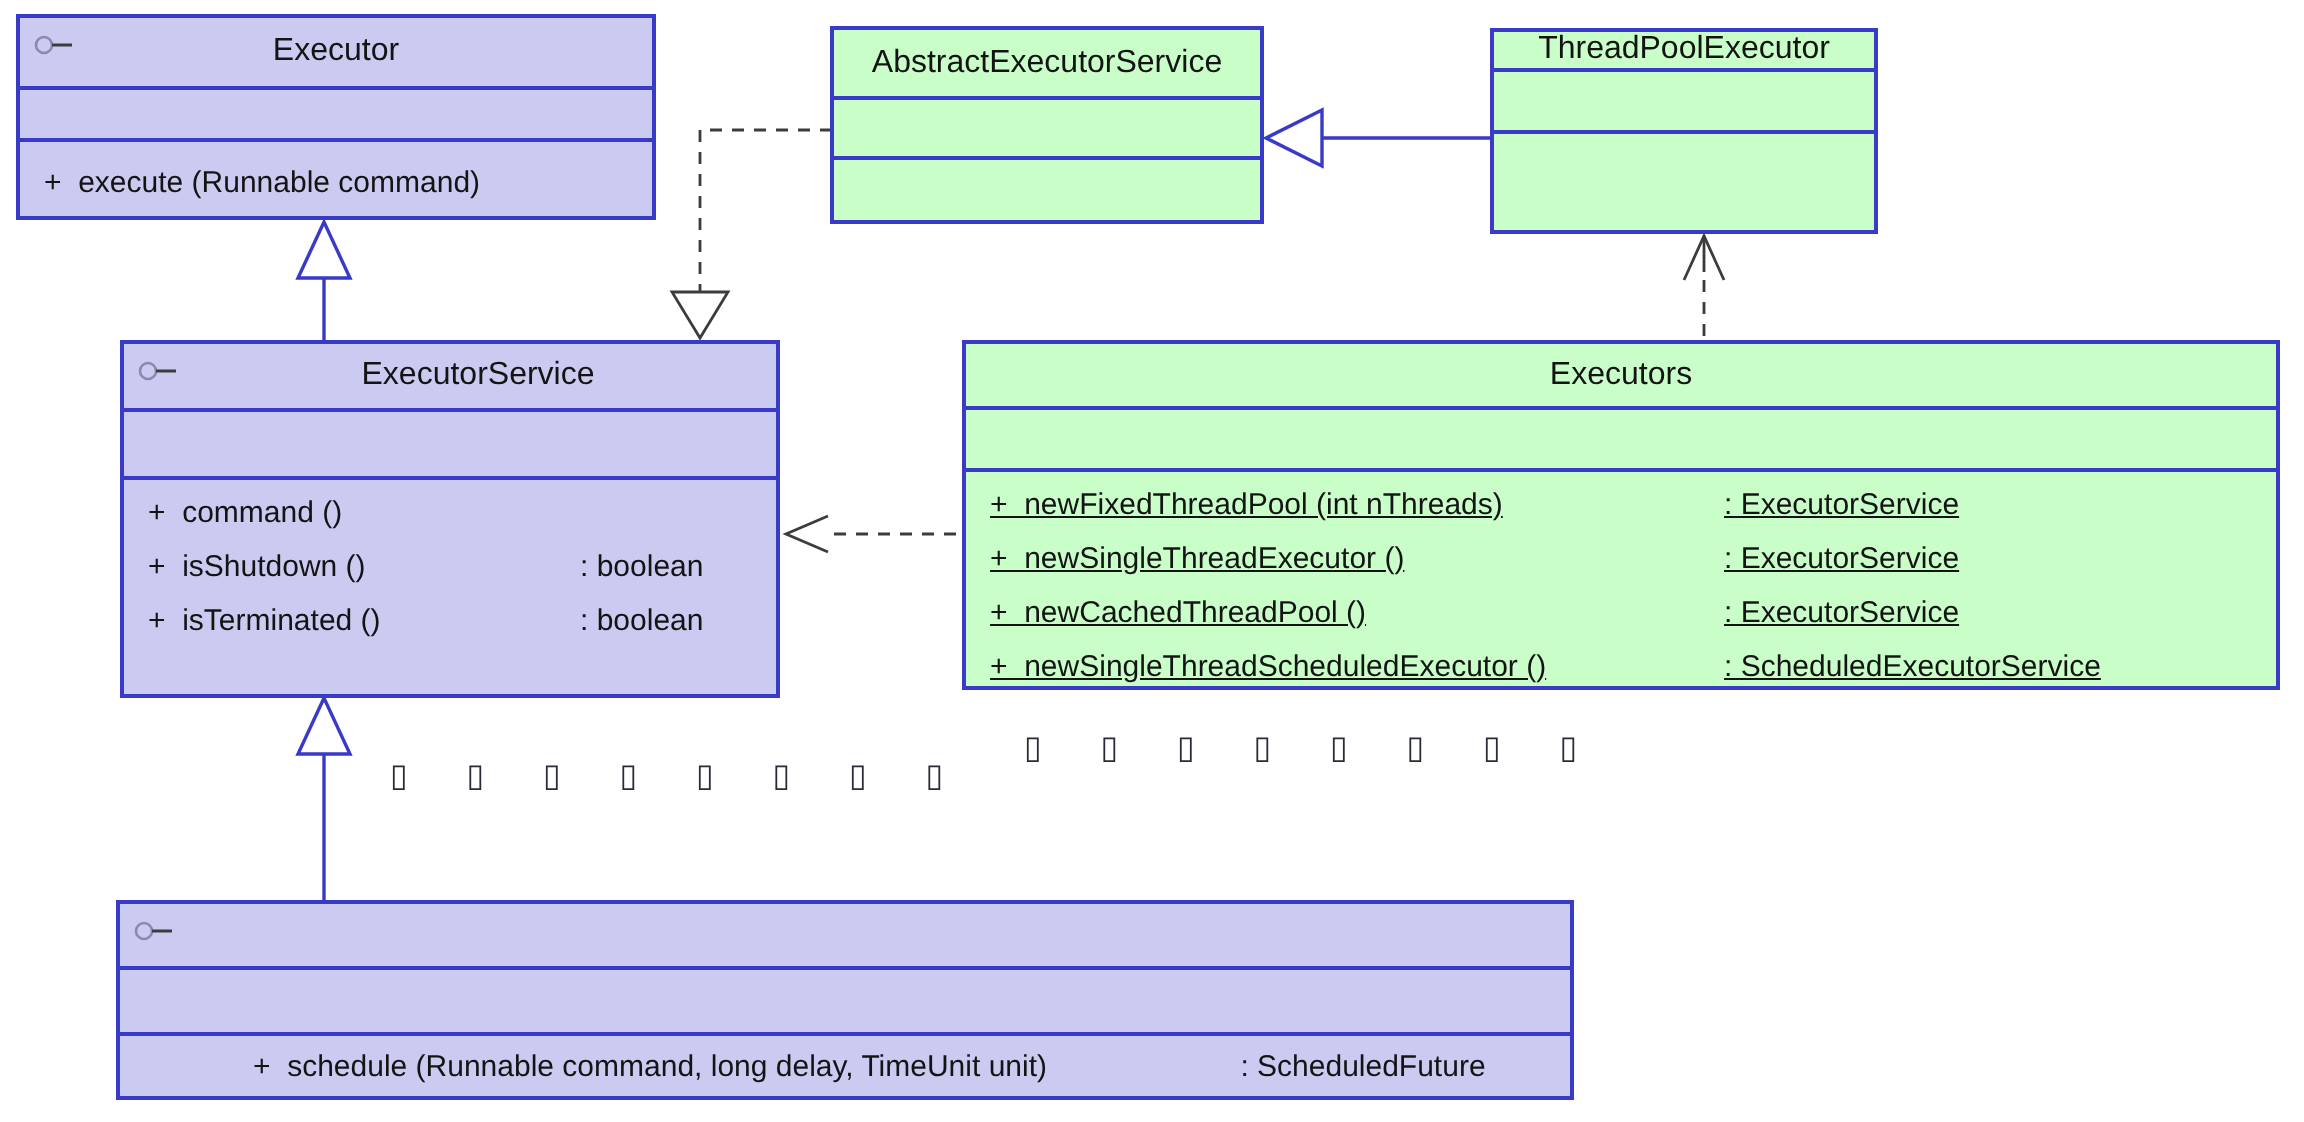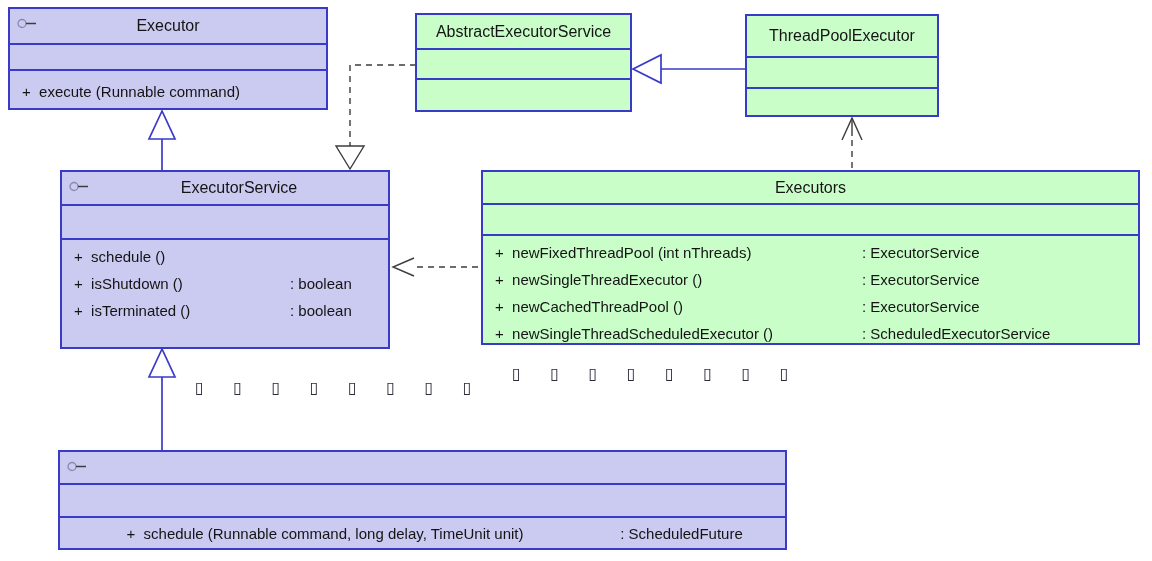--- a/index.html
+++ b/index.html
@@ -102,60 +102,60 @@
     <div class="attrs" style="height:26px;"></div>
     <div class="methods" style="height:41px;">
       <div class="m-row">
         <span class="sig">+  execute (Runnable command)</span>
         <span class="ret"></span>
       </div>
     </div>
   </div>
 
   <div class="uml-box green" style="left:745px;top:14px;width:194px;height:103px;">
-    <div class="title-row" style="height:40px;">
+    <div class="title-row" style="height:18px;">
       <span class="title-text">ThreadPoolExecutor</span>
     </div>
     <div class="attrs" style="height:31px;"></div>
     <div class="methods" style="height:35px;"></div>
   </div>
 
   <div class="uml-box purple b-es" style="left:60px;top:170px;width:330px;height:179px;">
     <div class="title-row" style="height:32px;padding-left:28px;">
       <span class="lollipop">
         <svg width="22" height="11" viewBox="0 0 22 11">
             <circle cx="5" cy="5.5" r="4" fill="none" stroke="#8a8ab0" stroke-width="1.3"></circle>
             <line x1="9" y1="5.5" x2="19" y2="5.5" stroke="#3c3c3c" stroke-width="1.5"></line>
           </svg>
       </span>
       <span class="title-text">ExecutorService</span>
     </div>
     <div class="attrs" style="height:34px;"></div>
     <div class="methods" style="height:109px;--sigw:216px;">
       <div class="m-row">
-        <span class="sig">+  schedule ()</span>
+        <span class="sig">+  command ()</span>
         <span class="ret"></span>
       </div>
       <div class="m-row">
         <span class="sig">+  isShutdown ()</span>
         <span class="ret">: boolean</span>
       </div>
       <div class="m-row">
         <span class="sig">+  isTerminated ()</span>
         <span class="ret">: boolean</span>
       </div>
     </div>
   </div>
 
   <div class="uml-box green b-exs" style="left:481px;top:170px;width:659px;height:175px;">
     <div class="title-row" style="height:31px;">
       <span class="title-text">Executors</span>
     </div>
     <div class="attrs" style="height:31px;"></div>
-    <div class="methods" style="height:109px;--sigw:367px;">
+    <div class="methods" style="height:109px;text-decoration:underline;--sigw:367px;">
       <div class="m-row">
         <span class="sig">+  newFixedThreadPool (int nThreads)</span>
         <span class="ret">: ExecutorService</span>
       </div>
       <div class="m-row">
         <span class="sig">+  newSingleThreadExecutor ()</span>
         <span class="ret">: ExecutorService</span>
       </div>
       <div class="m-row">
         <span class="sig">+  newCachedThreadPool ()</span>

